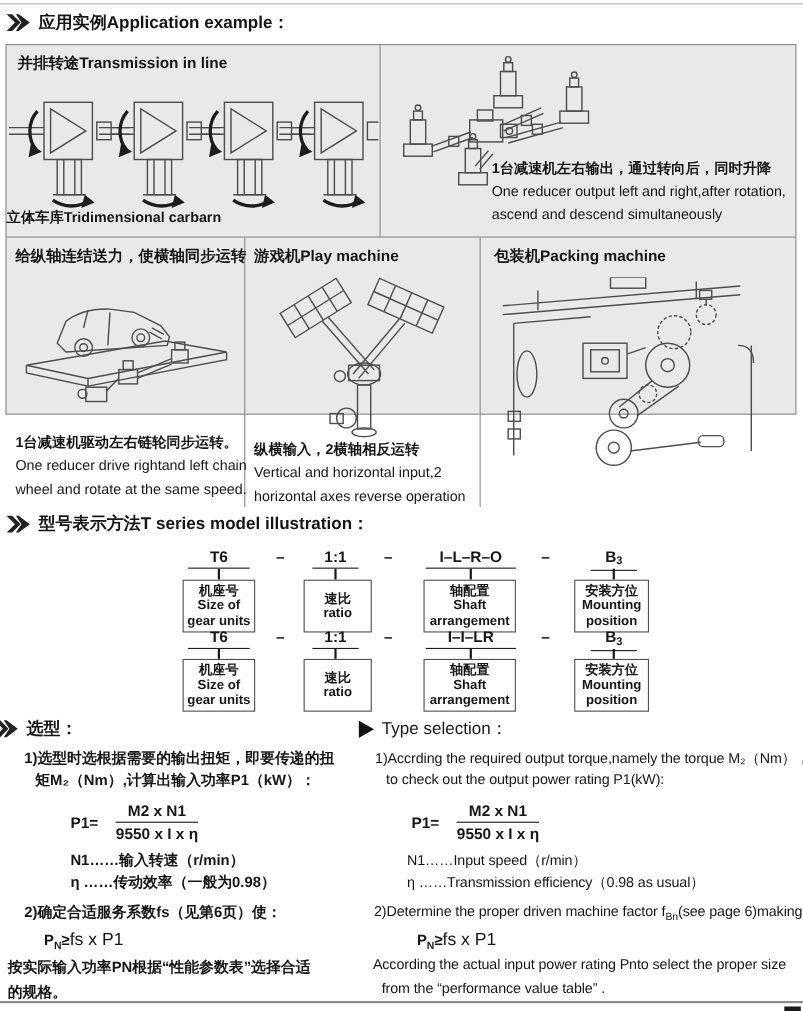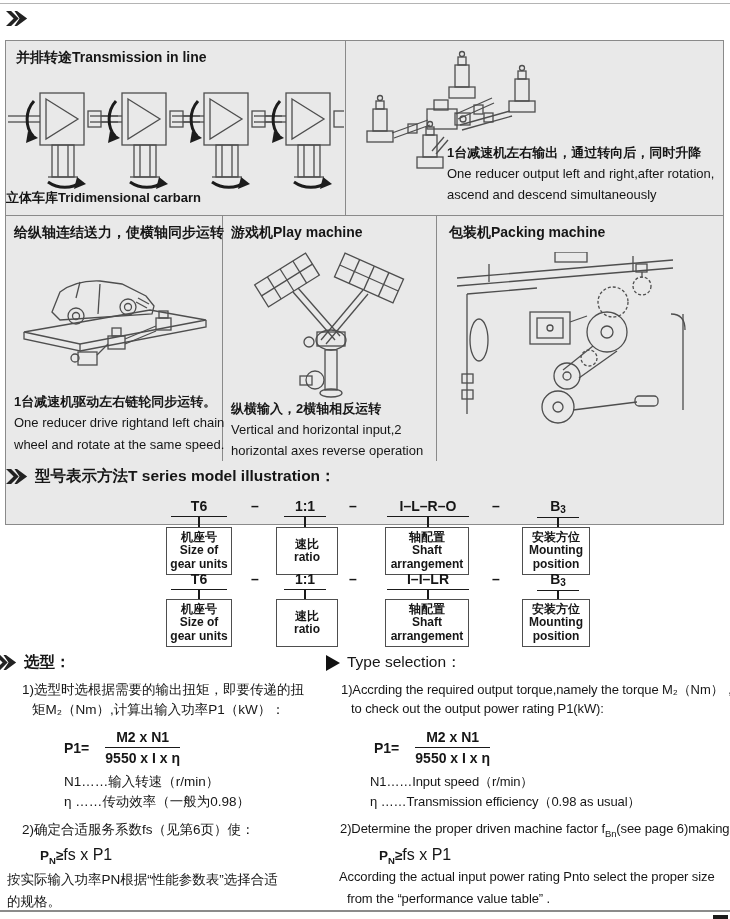--- a/index.html
+++ b/index.html
@@ -16,21 +16,21 @@
   .cap{font-size:13px;white-space:nowrap;}
   .cap-cn{font-weight:bold;}
   .lineart{stroke:#4e4e4e;fill:none;stroke-width:1.3;}
   .thick{stroke:#1c1c1c;stroke-width:3;fill:none;}
   .code{position:absolute;box-sizing:border-box;border-bottom:1.6px solid #1a1a1a;text-align:center;
         font-size:14px;font-weight:bold;padding-bottom:2px;white-space:nowrap;}
   .dash{position:absolute;font-size:14px;font-weight:bold;}
   .conn{position:absolute;width:1.6px;background:#1a1a1a;}
   .mbox{position:absolute;box-sizing:border-box;border:1.4px solid #4e4e4e;display:flex;flex-direction:column;
         align-items:center;justify-content:center;font-size:12px;font-weight:bold;line-height:13.5px;background:#fff;text-align:center;}
-  .cn{font-size:13.5px;font-weight:normal;white-space:nowrap;}
+  .cn{font-size:13.5px;font-weight:bold;white-space:nowrap;}
   .en{font-size:13px;white-space:nowrap;letter-spacing:-0.1px;}
   .formula{display:flex;align-items:center;font-size:14px;font-weight:bold;}
   .frac{display:inline-flex;flex-direction:column;text-align:center;margin-left:16px;}
   .fnum{padding:0 8px 2px;border-bottom:1.6px solid #1a1a1a;}
   .fden{padding-top:2px;}
   sub.sb{font-size:9.5px;font-weight:bold;}
   .sm{font-size:16px;font-weight:normal;}
   .sub3{font-size:10px;vertical-align:-2px;}
 </style>
 </head>
@@ -38,23 +38,24 @@
 
 <div class="page">
 
   <div class="abs rule" style="left:0;top:3px;width:730px;height:1px"></div>
 
   <div class="abs sec-h" style="left:6px;top:10px">
     <svg width="22" height="17" viewBox="0 0 26 18">
       <polygon points="0,0 6,0 15,9 6,18 0,18 9,9" fill="#222"></polygon>
       <polygon points="10,0 13,0 25,9 13,18 10,18 16,9" fill="#222"></polygon>
     </svg>
-  </div>
-
-  <div class="abs grid" style="left:5px;top:40px;width:719px;height:485px">
+    <span>应用实例Application example：</span>
+  </div>
+
+  <div class="abs grid" style="left:5px;top:40px;width:719px;height:337px">
     <div class="row1">
 
       <div class="cell" style="width:340px;border-right:1px solid #8a8a8a">
         <div class="c-title">并排转途Transmission in line</div>
         <svg class="abs" style="left:2px;top:42px" width="336" height="108" viewBox="0 0 336 108">
           <defs>
             <g id="gbx" class="lineart">
               <line x1="-14" y1="31" x2="18" y2="31"></line>
                 <line x1="-14" y1="37" x2="18" y2="37"></line>
               <rect x="18" y="8" width="44" height="52"></rect>

